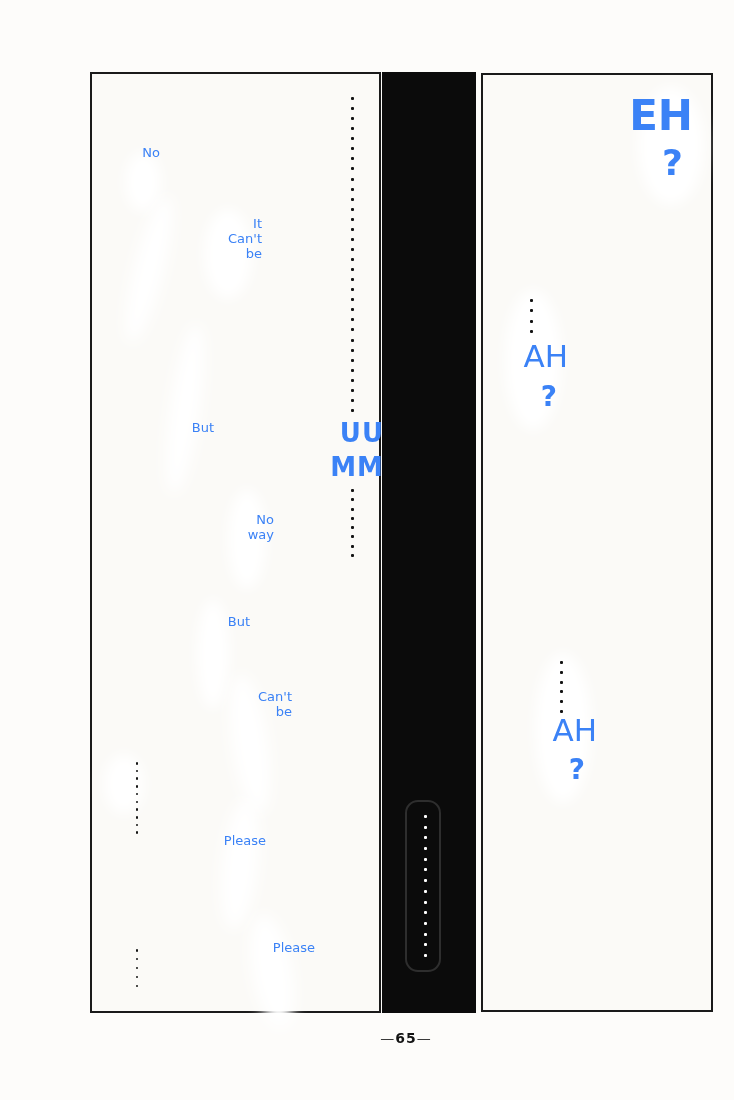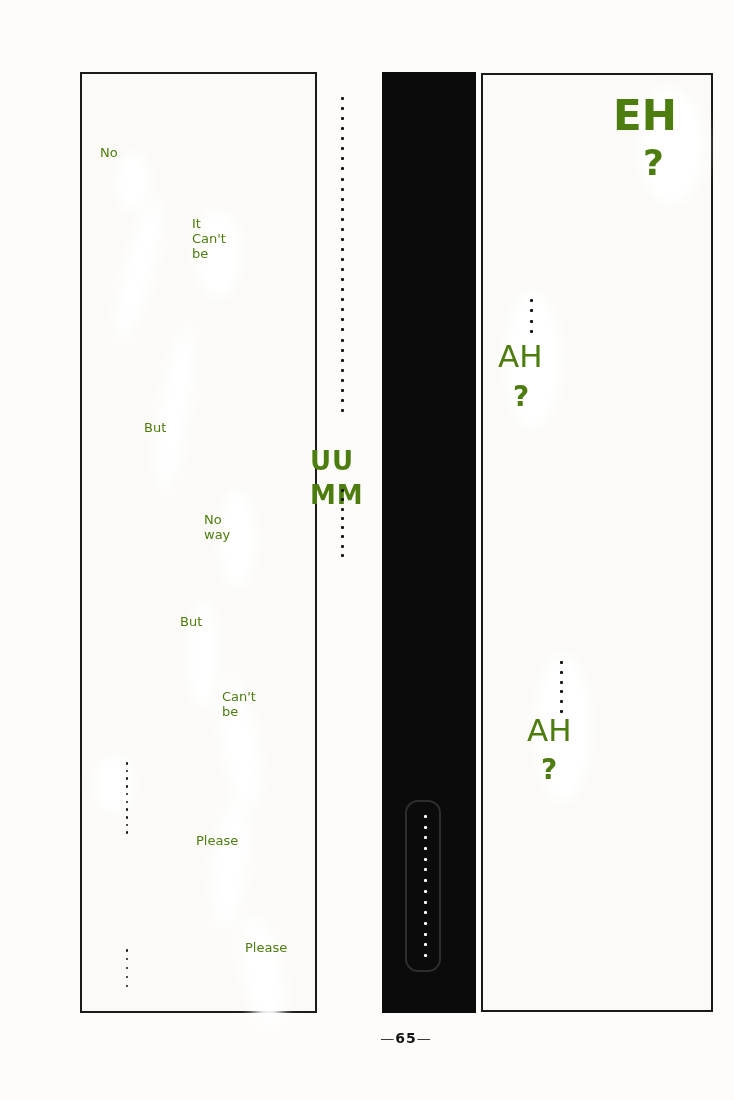--- a/index.html
+++ b/index.html
@@ -20,28 +20,28 @@
     box-sizing:border-box;
   }
   .halo{
     position:absolute;
     background:#ffffff;
     border-radius:50%;
     filter:blur(7px);
   }
   .txt{
     position:absolute;
-    text-align:left;
-    color:#4d7c0f;
+    text-align:right;
+    color:#3b82f6;
     line-height:1.15;
     white-space:nowrap;
   }
   .txt div{white-space:nowrap;}
   .small{font-size:13px;letter-spacing:0px;}
-  .sfx-uumm{font-size:26px;font-weight:700;line-height:34px;letter-spacing:1px;margin-top:28px;}
+  .sfx-uumm{font-size:26px;font-weight:700;line-height:34px;letter-spacing:1px;}
   .sfx-could{font-size:21px;font-weight:700;line-height:28px;letter-spacing:1px;}
   .sfx-eh{font-size:42px;font-weight:700;line-height:1;}
   .sfx-eh-q{font-size:36px;font-weight:700;line-height:1;}
   .sfx-ah{font-size:31px;font-weight:400;line-height:1;}
   .sfx-ah-q{font-size:28px;font-weight:700;line-height:1;}
   .dots{
     position:absolute;
     display:flex;flex-direction:column;
     align-items:center;justify-content:space-between;
   }
@@ -62,21 +62,21 @@
     position:absolute;
     text-align:center;
     font-size:14px;font-weight:700;letter-spacing:1px;
     color:#141414;
   }
   .page-num .dash{font-weight:400;color:#3a3a3a;}
 </style>
 </head>
 <body>
 
-<div class="panel" style="left:80px;top:72px;width:237px;height:941px;">
+<div class="panel" style="left:90px;top:72px;width:291px;height:941px;">
 
   <div class="halo" style="left:33px;top:78px;width:36px;height:60px;"></div>
   <div class="halo" style="left:42px;top:120px;width:30px;height:150px;transform:rotate(14deg);"></div>
   <div class="halo" style="left:78px;top:250px;width:30px;height:170px;transform:rotate(8deg);"></div>
   <div class="halo" style="left:112px;top:135px;width:48px;height:90px;"></div>
   <div class="halo" style="left:136px;top:415px;width:38px;height:100px;"></div>
   <div class="halo" style="left:105px;top:525px;width:32px;height:110px;"></div>
   <div class="halo" style="left:140px;top:600px;width:36px;height:140px;transform:rotate(-8deg);"></div>
   <div class="halo" style="left:130px;top:725px;width:36px;height:130px;transform:rotate(6deg);"></div>
   <div class="halo" style="left:160px;top:840px;width:40px;height:115px;transform:rotate(-10deg);"></div>

